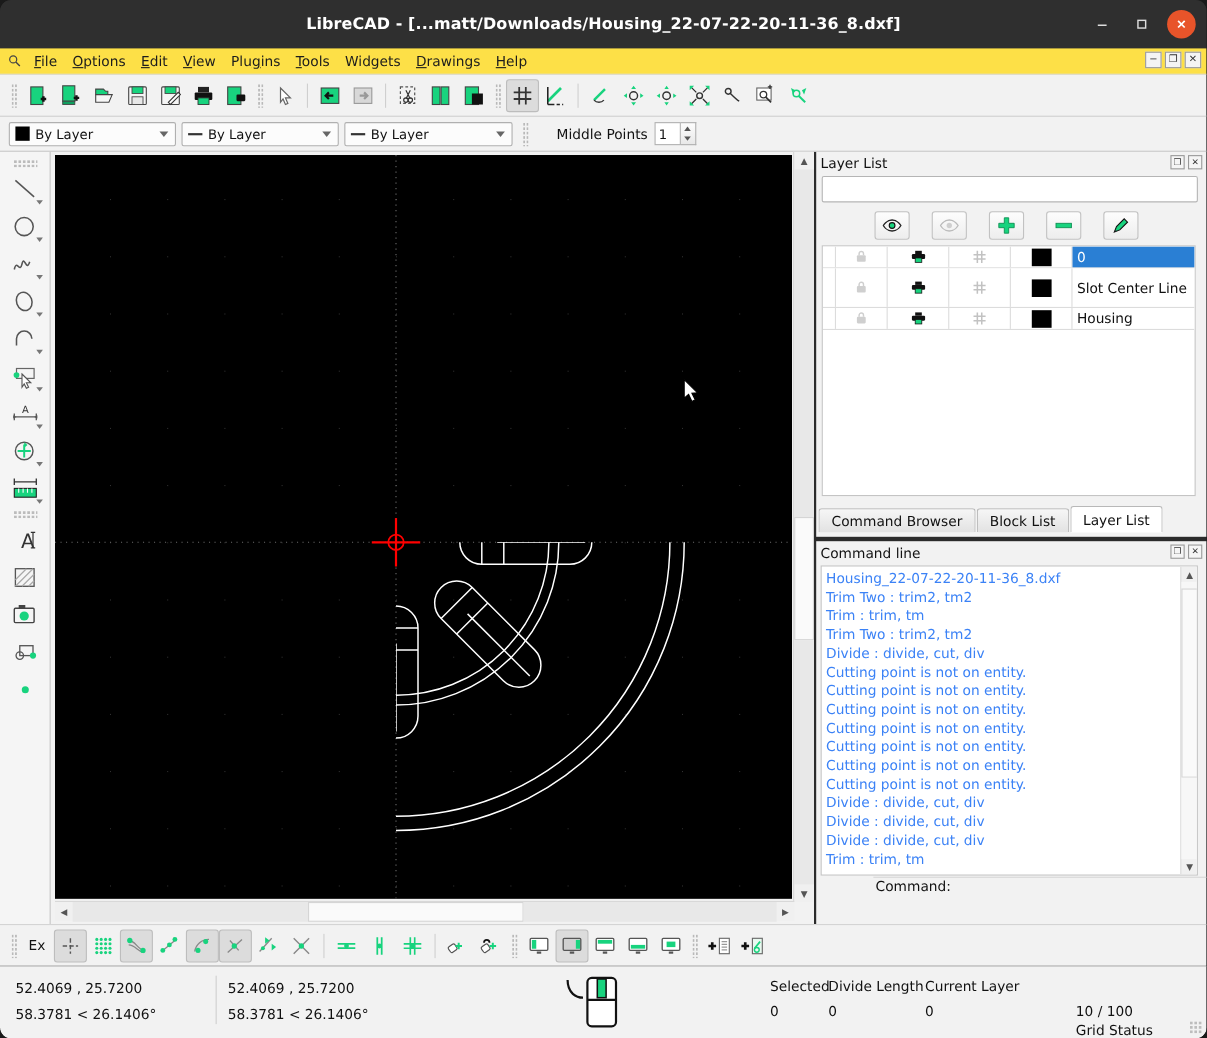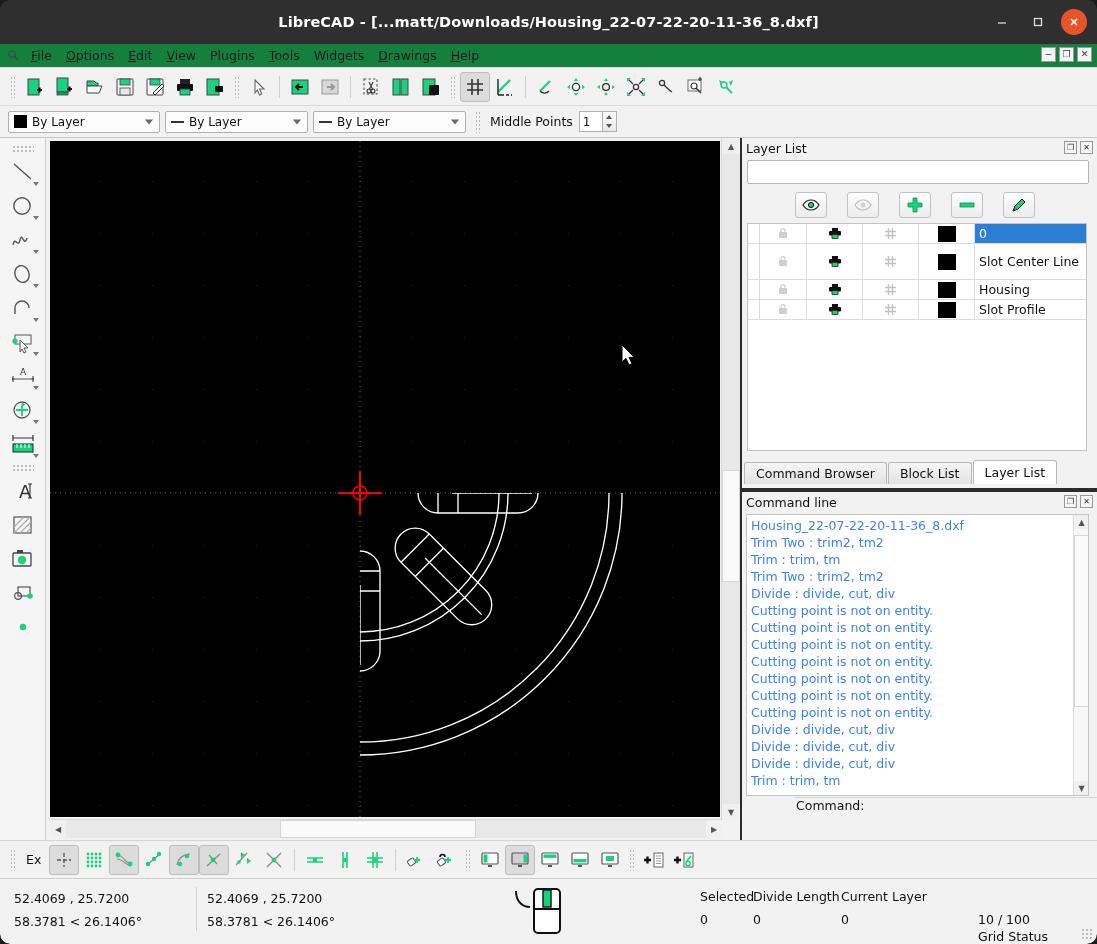--- a/index.html
+++ b/index.html
@@ -37,21 +37,21 @@
     width: 26px; height: 26px; border-radius: 50%;
     display: flex; align-items: center; justify-content: center;
     color: #e8e8e8; font-size: 13px; line-height: 1;
   }
   .win-btn.close { background: #e8542a; color: #fff; font-size: 14px; font-weight: bold; }
 
   
   .menubar {
     position: absolute; top: 44px; left: 0;
     width: 1097px; height: 24px;
-    background: #15803d;
+    background: #fde047;
     border-bottom: 1px solid #dcdcdc;
     display: flex; align-items: center;
     padding-left: 4px;
   }
   .menu-corner-icon {
     width: 18px; height: 18px; display:flex; align-items:center; justify-content:center;
     margin-right: 2px;
   }
   .menu-item {
     font-size: 12.5px; color: #1c1c1c;
@@ -544,21 +544,21 @@
       <span class="lineswatch"></span>
       <span>By Layer</span>
       <span class="arrow"></span>
     </div>
     <div class="combo c3">
       <span class="lineswatch"></span>
       <span>By Layer</span>
       <span class="arrow"></span>
     </div>
     <div class="tb-grip"></div>
-    <span class="mp-label" style="margin-left:0">Middle Points</span>
+    <span class="mp-label" style="margin-left:16px">Middle Points</span>
     <div style="display:flex;align-items:center;margin-left:1px;">
       <div class="mp-box">1</div>
       <div class="spin">
           <i class="up"></i>
           <i class="dn"></i>
         </div>
     </div>
   </div>
 
   <div class="toolbar-left">
@@ -881,45 +881,20 @@
         <div class="lyr-cell lyr-c3">
           <svg width="13" height="13" viewBox="0 0 13 13">
               <path d="M1 4.5h11M1 8.5h11M4.5 1v11M8.5 1v11" stroke="#c2c2c2" stroke-width="1.4"></path>
             </svg>
         </div>
         <div class="lyr-cell lyr-c4">
             <span class="color-sq"></span>
           </div>
         <div class="lyr-name">Housing</div>
       </div>
-      <div class="lyr-row" style="height:20px;">
-        <div class="lyr-cell lyr-c0"></div>
-        <div class="lyr-cell lyr-c1">
-          <svg width="12" height="13" viewBox="0 0 12 13">
-              <rect x="2" y="5" width="8" height="6" rx="1" fill="#cfcfcf"></rect>
-              <path d="M4 5V3.6a2 2 0 014 0V5" fill="none" stroke="#cfcfcf" stroke-width="1.3"></path>
-            </svg>
-        </div>
-        <div class="lyr-cell lyr-c2">
-          <svg width="14" height="13" viewBox="0 0 14 13">
-              <rect x="4" y="1" width="6" height="3" fill="#111"></rect>
-              <rect x="1" y="4" width="12" height="4.5" rx="1" fill="#111"></rect>
-              <rect x="4" y="7.5" width="6" height="4" fill="#18d37e" stroke="#111" stroke-width="0.7"></rect>
-            </svg>
-        </div>
-        <div class="lyr-cell lyr-c3">
-          <svg width="13" height="13" viewBox="0 0 13 13">
-              <path d="M1 4.5h11M1 8.5h11M4.5 1v11M8.5 1v11" stroke="#c2c2c2" stroke-width="1.4"></path>
-            </svg>
-        </div>
-        <div class="lyr-cell lyr-c4">
-            <span class="color-sq"></span>
-          </div>
-        <div class="lyr-name">Slot Profile</div>
-      </div>
 
     </div>
   </div>
 
   <div class="dock-tabs">
     <div class="dock-tab">Command Browser</div>
     <div class="dock-tab">Block List</div>
     <div class="dock-tab active">Layer List</div>
   </div>
 

